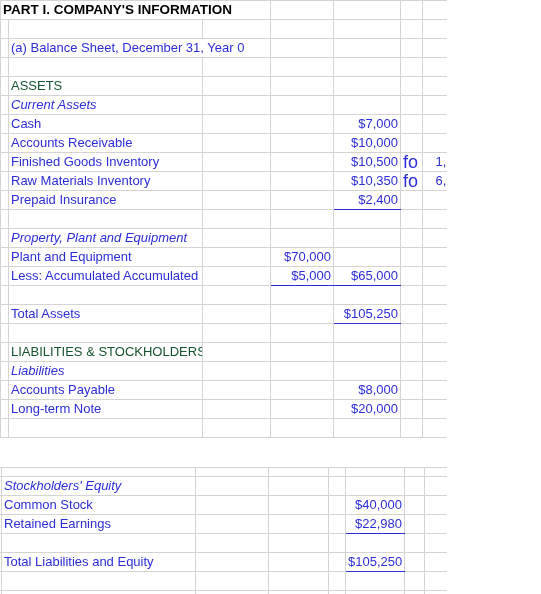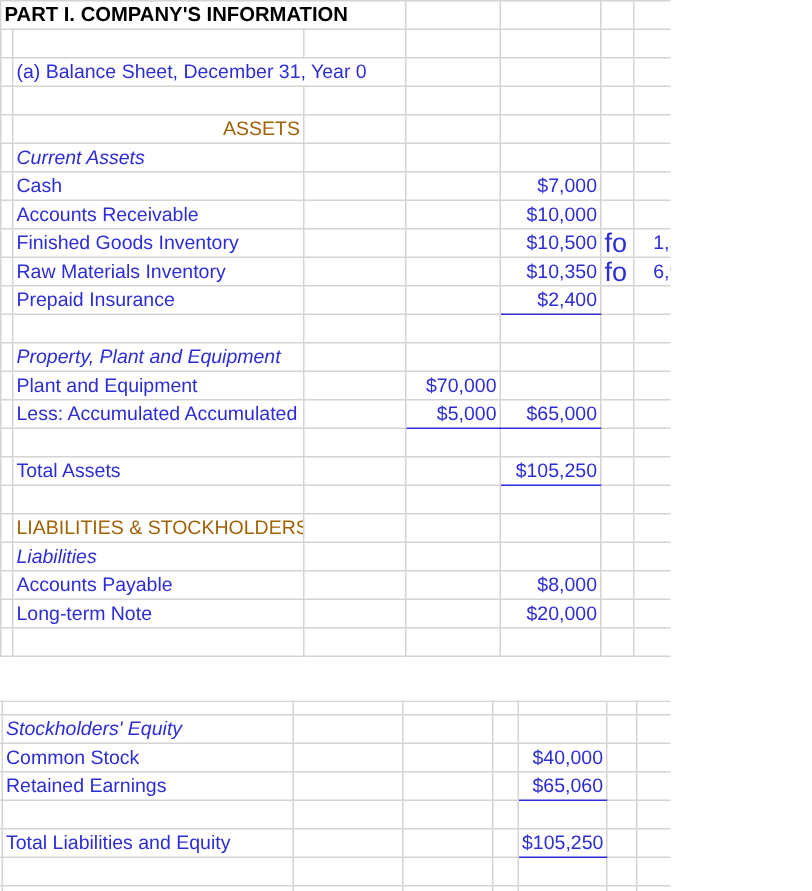--- a/index.html
+++ b/index.html
@@ -64,21 +64,21 @@
   #sheet-bottom col.c6 { width: 20px; }
   #sheet-bottom col.c7 { width: 54px; }
   #sheet-bottom col.c8 { width: 64px; }
 
   
   .title {
     color: #000000;
     font-weight: bold;
     font-size: 13.5px;
   }
-  .hdr { color: #a16207; text-align: right; }
+  .hdr { color: #14532d; }
   .sub {
     font-style: italic;
     color: #2d2dd8;
   }
   .indent2 { padding-left: 30px; }
   .num {
     text-align: right;
     color: #2d2dd8;
   }
   .uline {
@@ -432,21 +432,21 @@
         <td></td>
         <td></td>
       </tr>
 
       <tr>
         <td></td>
         <td class="indent2">Retained Earnings</td>
         <td></td>
         <td></td>
         <td></td>
-        <td class="num uline">$65,060</td>
+        <td class="num uline">$22,980</td>
         <td></td>
         <td></td>
         <td></td>
       </tr>
 
       <tr>
         <td></td>
         <td></td>
         <td></td>
         <td></td>

